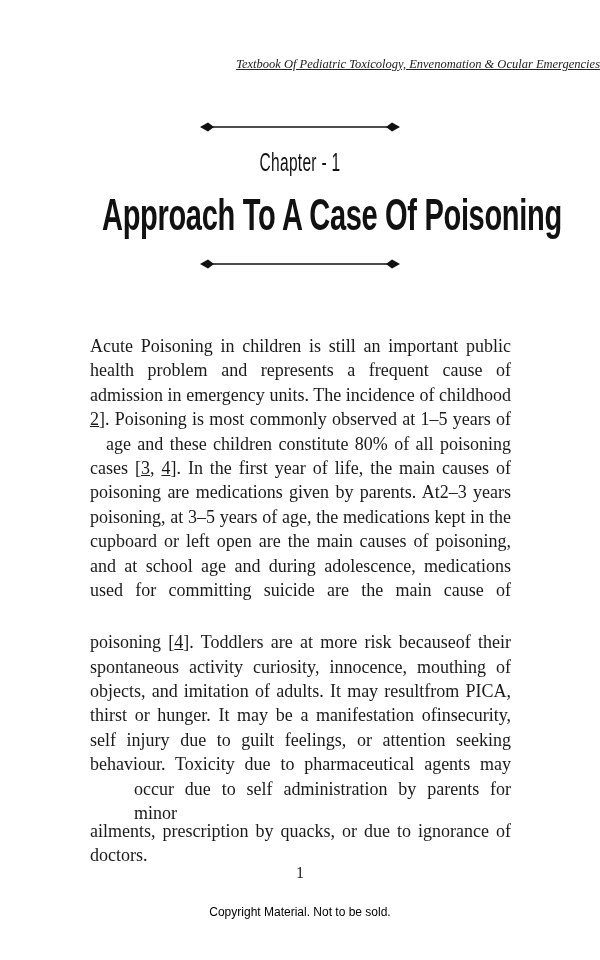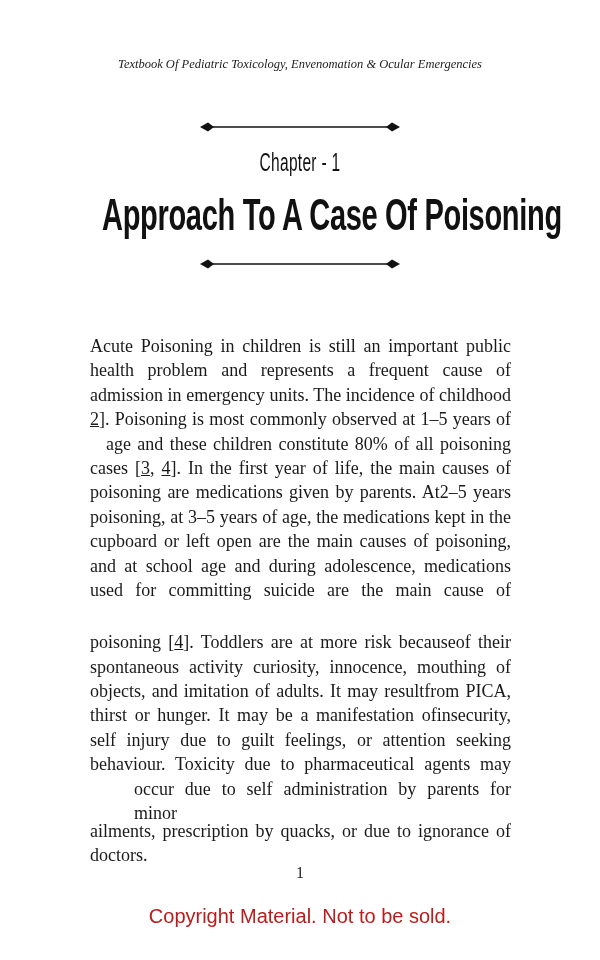--- a/index.html
+++ b/index.html
@@ -1,19 +1,19 @@
 <!DOCTYPE html>
 <html><head>
 <meta charset="utf-8">
 <style>
   html, body { margin: 0; padding: 0; background: #ffffff; }
   body { width: 600px; height: 960px; position: relative; overflow: hidden; color: #1a1a1a; }
   .running-head {
-    position: absolute; top: 57px; left: 0; width: 600px; text-align: center;
-    font-family: "Liberation Serif", serif; font-style: italic; font-size: 12.5px; color: #222;
+    position: absolute; top: 57px; left: 0; width: 600px; text-align: right;
+    font-family: "Liberation Serif", serif; font-style: italic; font-size: 12.5px; color: #222; text-decoration: underline;
   }
   .ornament { position: absolute; left: 200px; width: 200px; height: 12px; }
   .ornament.top { top: 121px; }
   .ornament.bottom { top: 258px; }
   .chapter-label {
     position: absolute; top: 148px; left: 0; width: 600px; text-align: center;
     font-family: "Liberation Sans", sans-serif; font-size: 25px; color: #111;
     transform: scaleX(0.62); transform-origin: center; letter-spacing: 0.5px;
   }
   .chapter-title {
@@ -27,21 +27,21 @@
   }
   .body-text .line { display: block; text-align: justify; text-align-last: justify; white-space: nowrap; height: 24.4px; }
   .body-text .line.last { text-align-last: left; }
   .ref { text-decoration: underline; color: #1a1a1a; cursor: pointer; }
   .page-number {
     position: absolute; top: 864px; left: 0; width: 600px; text-align: center;
     font-family: "Liberation Serif", serif; font-size: 16px; color: #222;
   }
   .copyright {
     position: absolute; top: 905px; left: 0; width: 600px; text-align: center;
-    font-family: "Liberation Sans", sans-serif; font-size: 20px; color: #b91c1c;
+    font-family: "Liberation Sans", sans-serif; font-size: 12px; color: #000000;
   }
 </style>
 </head>
 <body>
 
 <div class="running-head">Textbook Of Pediatric Toxicology, Envenomation &amp; Ocular Emergencies</div>
 
 <svg class="ornament top" viewBox="0 0 200 12">
   <line x1="8" y1="6" x2="192" y2="6" stroke="#111" stroke-width="1.6"></line>
   <polygon points="0,6 8,1.5 14,6 8,10.5" fill="#111"></polygon>
@@ -57,21 +57,21 @@
   <polygon points="200,6 192,1.5 186,6 192,10.5" fill="#111"></polygon>
 </svg>
 
 <div class="body-text" id="body">
     <span class="line" style="white-space: normal;">Acute Poisoning in children is still an important public</span>
     <span class="line" style="white-space: normal;">health problem and represents a frequent cause of</span>
     <span class="line" style="white-space: normal;">admission in emergency units. The incidence of childhood</span>
     <span class="line" style="white-space: normal;"><span class="ref">2</span>]. Poisoning is most commonly observed at 1–5 years of</span>
     <span class="line" style="white-space: normal; margin-left: 16px;">age and these children constitute 80% of all poisoning</span>
     <span class="line" style="white-space: normal;">cases [<span class="ref">3</span>, <span class="ref">4</span>]. In the first year of life, the main causes of</span>
-    <span class="line" style="white-space: normal;">poisoning are medications given by parents. At2–5 years</span>
+    <span class="line" style="white-space: normal;">poisoning are medications given by parents. At2–3 years</span>
     <span class="line" style="white-space: normal;">poisoning, at 3–5 years of age, the medications kept in the</span>
     <span class="line" style="white-space: normal;">cupboard or left open are the main causes of poisoning,</span>
     <span class="line" style="white-space: normal;">and at school age and during adolescence, medications</span>
     <span class="line" style="white-space: normal;">used for committing suicide are the main cause of</span>
     <span class="line" style="white-space: normal; margin-top: 28px;">poisoning [<span class="ref">4</span>]. Toddlers are at more risk becauseof their</span>
     <span class="line" style="white-space: normal;">spontaneous activity curiosity, innocence, mouthing of</span>
     <span class="line" style="white-space: normal;">objects, and imitation of adults. It may resultfrom PICA,</span>
     <span class="line" style="white-space: normal;">thirst or hunger. It may be a manifestation ofinsecurity,</span>
     <span class="line" style="white-space: normal;">self injury due to guilt feelings, or attention seeking</span>
     <span class="line" style="white-space: normal;">behaviour. Toxicity due to pharmaceutical agents may</span>

